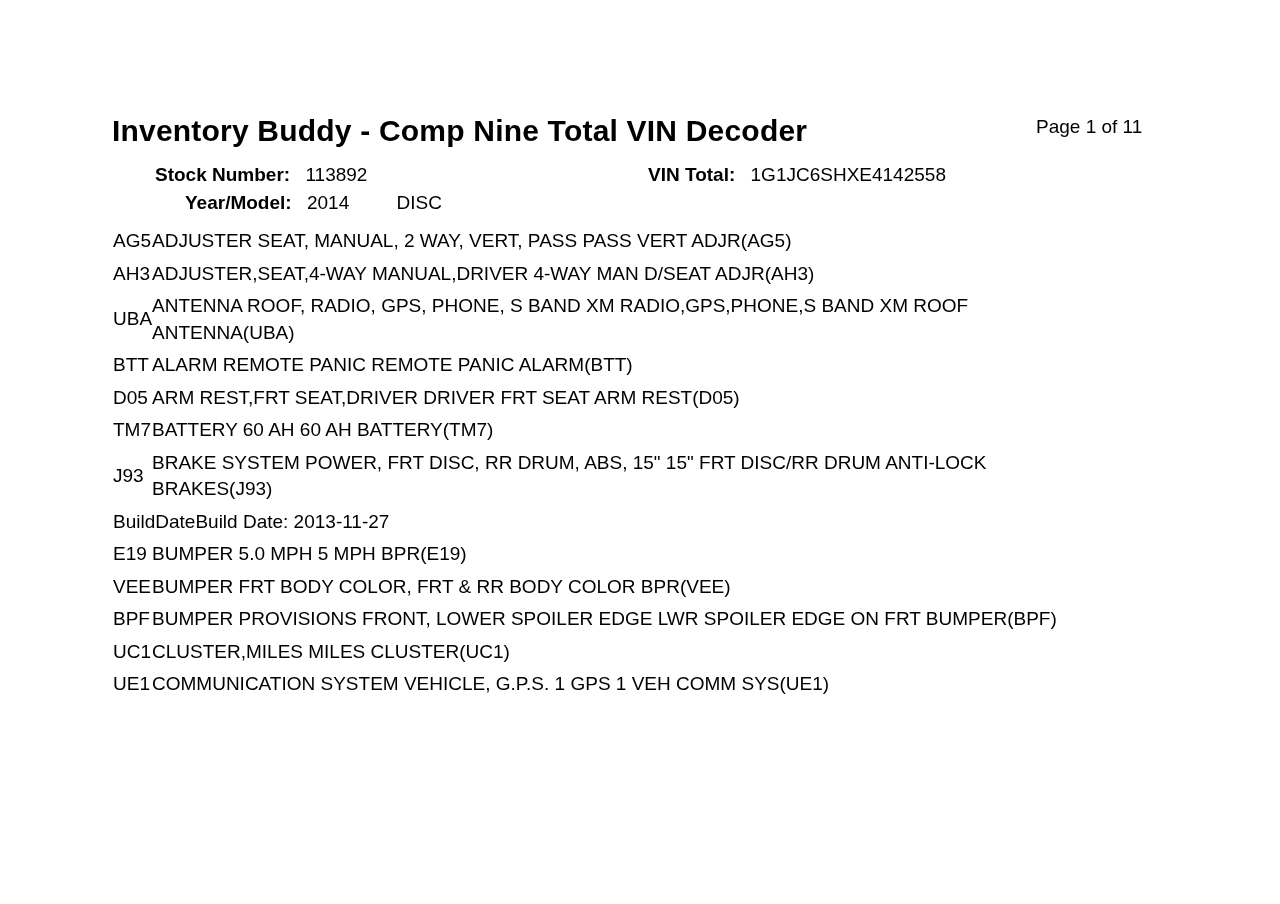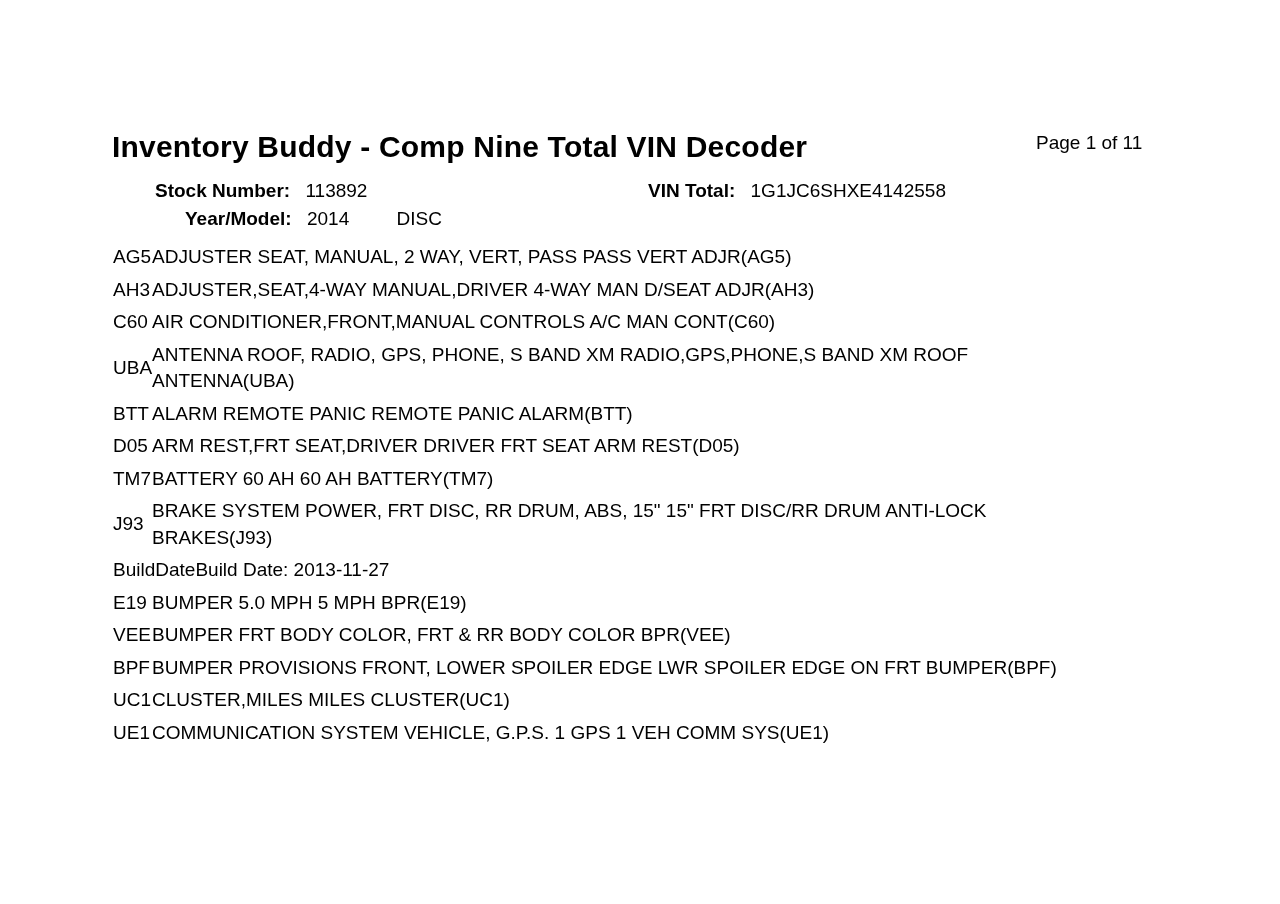--- a/index.html
+++ b/index.html
@@ -13,21 +13,20 @@
     font-family: "Liberation Sans", sans-serif;
     color: #000000;
     position: relative;
     overflow: hidden;
   }
   .page {
     position: relative;
     width: 1280px;
     height: 640px;
     box-sizing: border-box;
-    margin-top: 16px;
   }
   .header {
     position: relative;
     padding-top: 108px;
   }
   .title {
     position: absolute;
     left: 112px;
     top: 114px;
     font-size: 30px;
@@ -125,24 +124,20 @@
   <div class="options" id="options-list">
       <div class="option-row">
         <div class="option-code">AG5</div>
         <div class="option-desc">ADJUSTER SEAT, MANUAL, 2 WAY, VERT, PASS PASS VERT ADJR(AG5)</div>
       </div>
       <div class="option-row">
         <div class="option-code">AH3</div>
         <div class="option-desc">ADJUSTER,SEAT,4-WAY MANUAL,DRIVER 4-WAY MAN D/SEAT ADJR(AH3)</div>
       </div>
       <div class="option-row">
-        <div class="option-code">C60</div>
-        <div class="option-desc">AIR CONDITIONER,FRONT,MANUAL CONTROLS A/C MAN CONT(C60)</div>
-      </div>
-      <div class="option-row">
         <div class="option-code">UBA</div>
         <div class="option-desc">ANTENNA ROOF, RADIO, GPS, PHONE, S BAND XM RADIO,GPS,PHONE,S BAND XM ROOF ANTENNA(UBA)</div>
       </div>
       <div class="option-row">
         <div class="option-code">BTT</div>
         <div class="option-desc">ALARM REMOTE PANIC REMOTE PANIC ALARM(BTT)</div>
       </div>
       <div class="option-row">
         <div class="option-code">D05</div>
         <div class="option-desc">ARM REST,FRT SEAT,DRIVER DRIVER FRT SEAT ARM REST(D05)</div>

